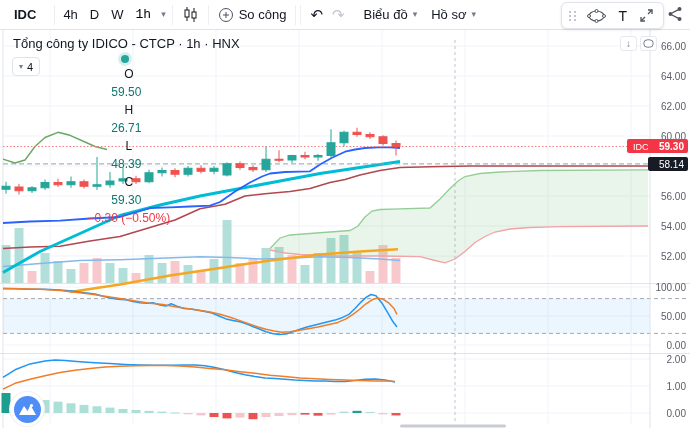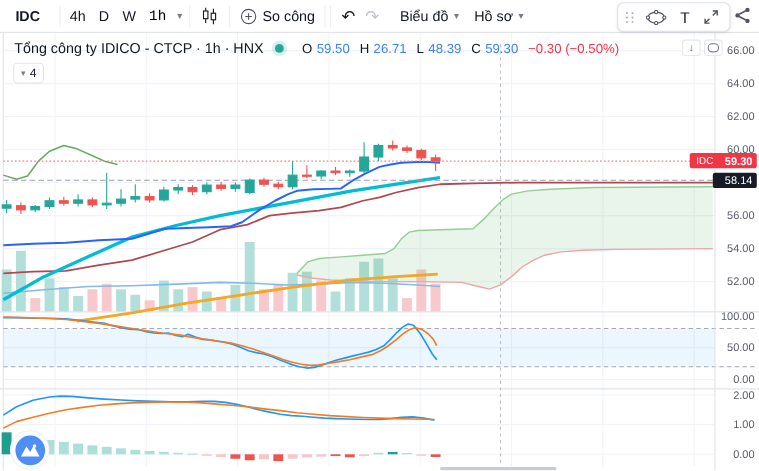--- a/index.html
+++ b/index.html
@@ -15,24 +15,24 @@
   .undo{color:#131722;font-size:15px;}
   .redo{color:#c1c4cd;font-size:15px;}
   .fx{font-family:"DejaVu Serif",serif;font-style:italic;font-size:13px;}
   .fx sub{font-size:9px;}
   #floatbar{position:absolute;right:26px;top:2px;height:25px;display:flex;align-items:center;gap:8px;background:#fff;border:1px solid #e0e3eb;border-radius:6px;box-shadow:0 1px 3px rgba(0,0,0,.1);padding:0 7px;z-index:11;}
   .fbtn{display:flex;align-items:center;justify-content:center;border:none;background:none;cursor:pointer;padding:0 2px;height:100%;}
   #sharebtn{position:absolute;right:1px;top:5px;border:none;background:none;cursor:pointer;z-index:11;}
   .dots{display:grid;grid-template-columns:3px 3px;grid-gap:2px;}
   .dots i{width:2px;height:2px;background:#b2b5be;border-radius:50%;}
   
-  #legend{position:absolute;left:13px;top:36px;display:flex;align-items:center;gap:4px;z-index:6;font-size:13px;}
+  #legend{position:absolute;left:13px;top:36px;display:flex;align-items:center;gap:4px;z-index:6;font-size:13px;flex-direction:column;}
   #legend .dot{width:8px;height:8px;border-radius:50%;background:#26a69a;box-shadow:0 0 0 3px rgba(38,166,154,.18);margin:0 8px 0 6px;}
   #legend .q{color:#131722;font-size:12px;margin-left:5px;}
-  #legend .v{color:#3b82f6;font-size:12px;}
+  #legend .v{color:#0f766e;font-size:12px;}
   #legend .chg{color:#f23645;font-size:12px;margin-left:5px;}
   #chip{position:absolute;left:12px;top:57px;height:17px;display:flex;align-items:center;gap:4px;padding:0 6px;border:1px solid #e0e3eb;border-radius:4px;background:#fff;font-size:11px;color:#131722;z-index:6;cursor:pointer;}
   #chip .chev{font-size:8px;}
   
   #miniBtns{position:absolute;left:620px;top:36px;display:flex;gap:3px;z-index:6;}
   .mini{width:17px;height:15px;border:1px solid #e6e8ee;border-radius:3px;background:#fff;color:#787b86;font-size:10px;display:flex;align-items:center;justify-content:center;cursor:pointer;padding:0;}
   
   #logo{position:absolute;left:10px;top:392px;width:34px;height:34px;border-radius:50%;background:#fff;box-shadow:0 0 0 1px #f0f1f4;display:flex;align-items:center;justify-content:center;z-index:6;}
   #logo .inner{width:27px;height:27px;border-radius:50%;background:#4f8df7;display:flex;align-items:center;justify-content:center;}
   svg#chart-svg{position:absolute;left:0;top:0;z-index:1;}

